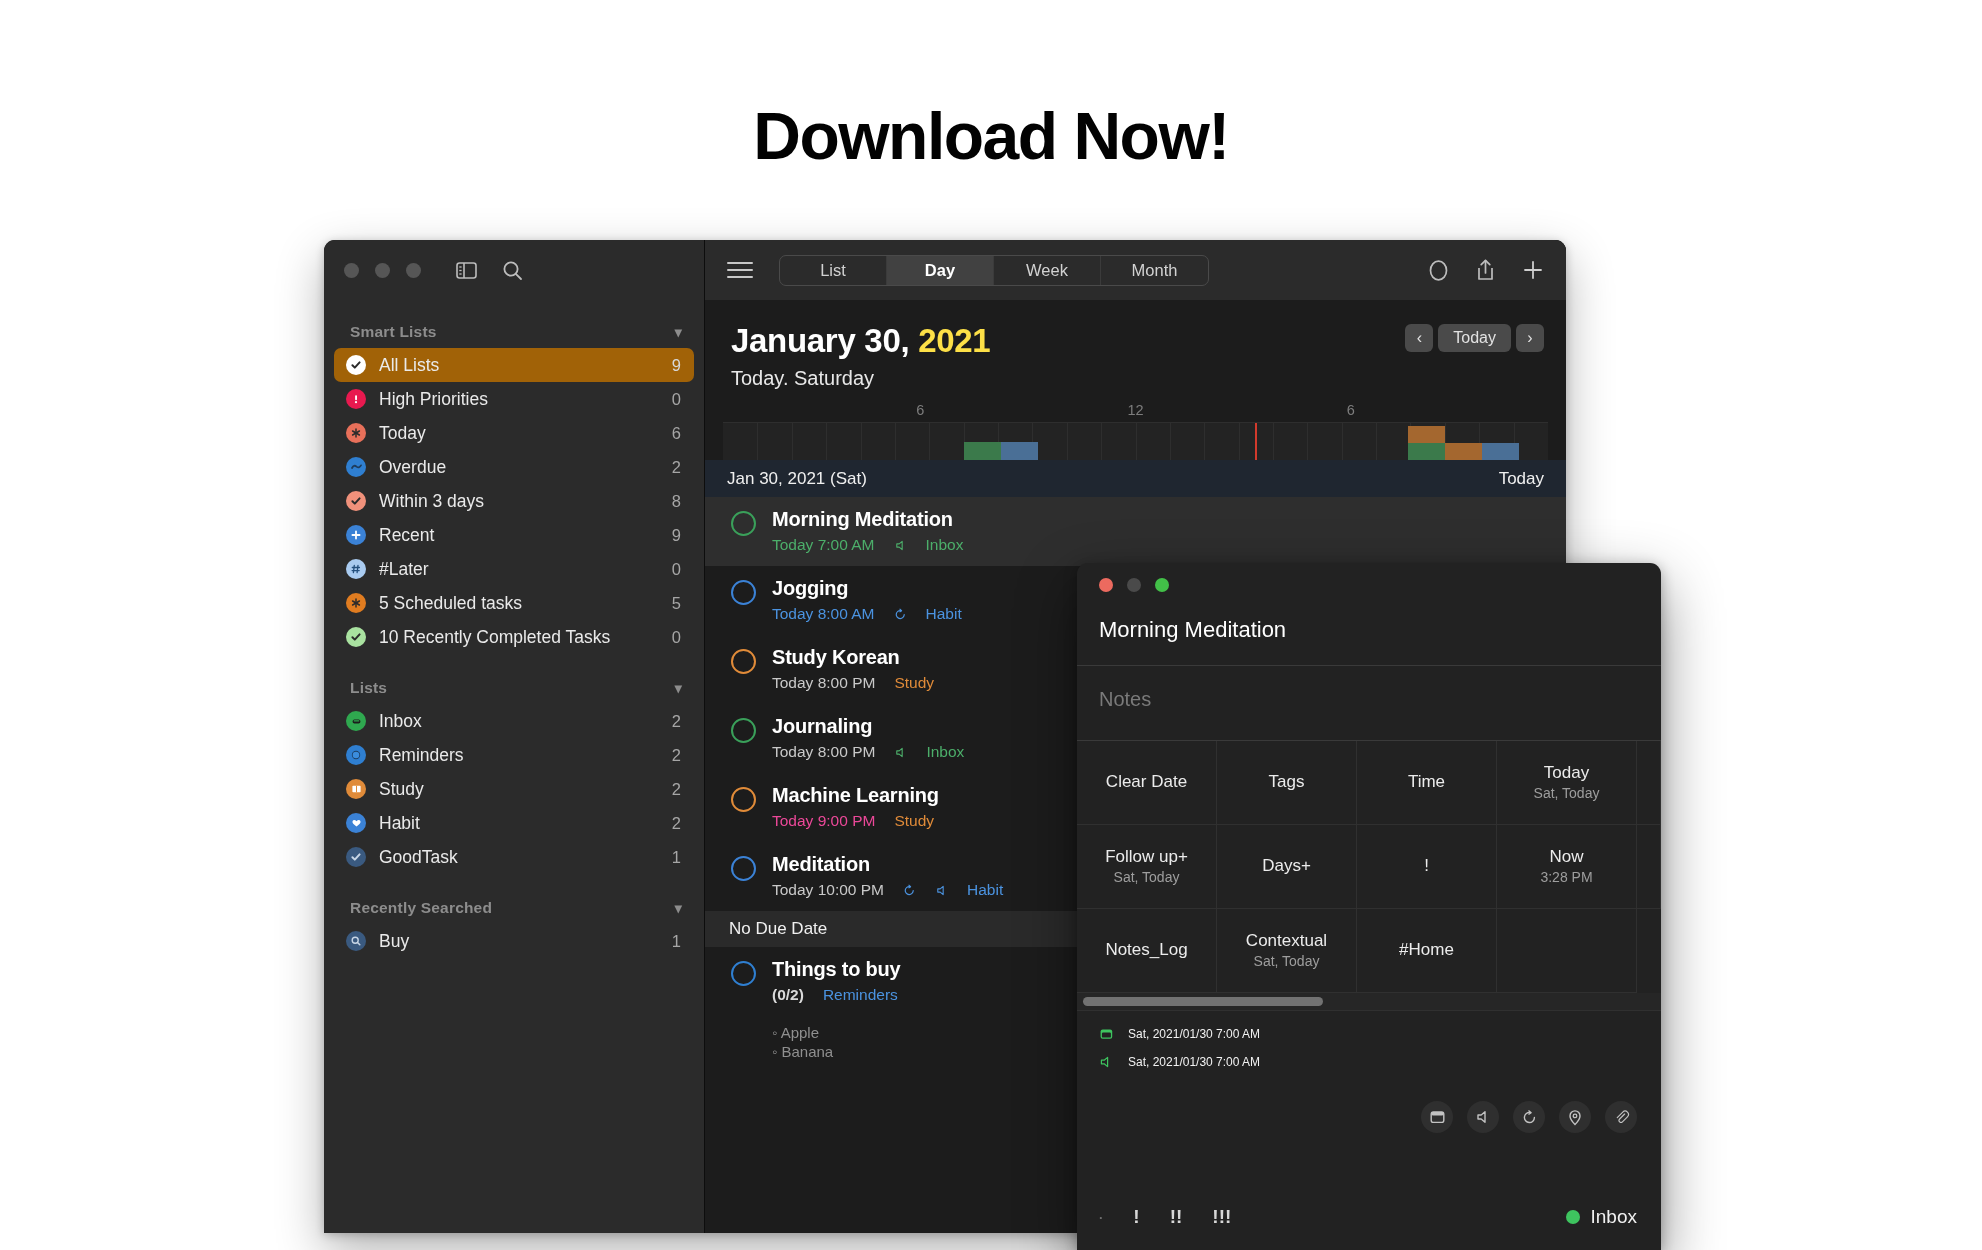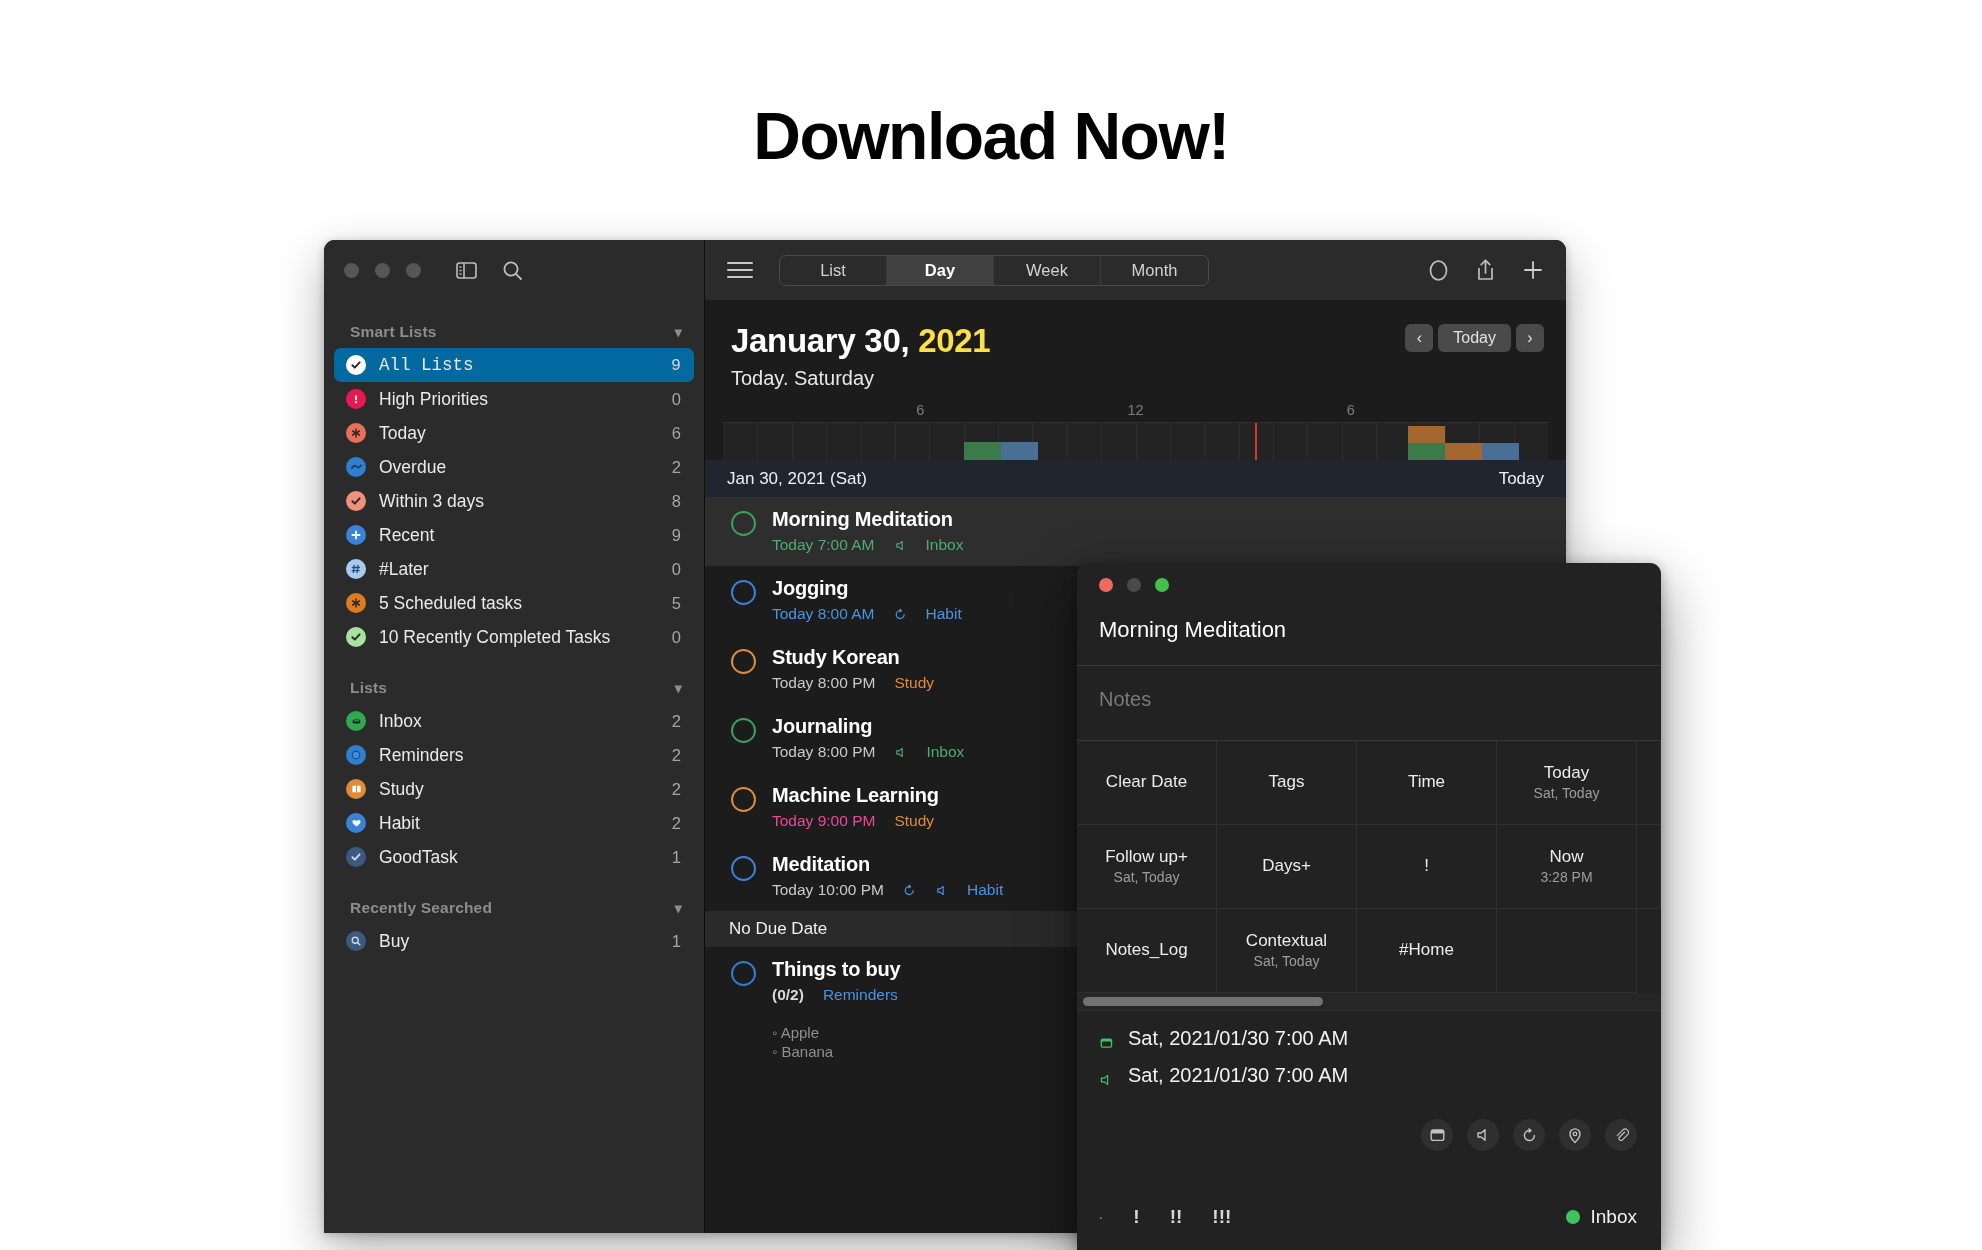--- a/index.html
+++ b/index.html
@@ -57,21 +57,21 @@
     letter-spacing: .2px;
   }
   .chev { color:#8d8d8d; font-size: 14px; line-height:1; }
 
   .sb-row {
     display: flex; align-items: center;
     height: 34px; margin: 0 10px; padding: 0 13px 0 12px;
     border-radius: 7px; gap: 13px;
     color: #eaeaea; font-size: 17.5px;
   }
-  .sb-row.selected { background: #0369a1; font-family: Liberation Mono, monospace; }
+  .sb-row.selected { background: #a16207; }
   .sb-row .label { flex: 1; white-space: nowrap; overflow: hidden; text-overflow: ellipsis;}
   .sb-row .count { color: #a6a6a6; font-size: 16.5px; }
   .sb-row.selected .count { color:#d8d8d8; }
 
   .ic {
     width: 20px; height: 20px; border-radius: 50%;
     display:flex; align-items:center; justify-content:center;
     font-size: 13px; font-weight: bold; color:#2b2b2b; flex: 0 0 20px;
     line-height: 1;
   }
@@ -202,21 +202,21 @@
   }
   .d-cell .lab { font-size: 17px; color:#ececec; text-align:center; line-height:1.1;}
   .d-cell .sublab { font-size: 14px; color:#9e9e9e; text-align:center; }
   .d-scrollbar-track {
     height: 18px; display:flex; align-items:center; padding: 0 6px;
     background: #262626; border-bottom: 1px solid #303030;
   }
   .d-scrollbar-thumb { height: 9px; width: 42%; background: #727272; border-radius: 5px; }
 
   .d-dates { padding: 16px 22px 0 22px; }
-  .d-date-row { display:flex; align-items:flex-end; gap: 14px; margin-bottom: 14px; font-size: 20px; color:#f2f2f2;}
+  .d-date-row { display:flex; align-items:center; gap: 14px; margin-bottom: 14px; font-size: 12px; color:#f2f2f2;}
   .d-icon-row { display:flex; justify-content:flex-end; gap: 14px; padding: 18px 24px 0 22px;}
   .d-circ {
     width: 32px; height: 32px; border-radius: 50%;
     background: #2f2f2f; display:flex; align-items:center; justify-content:center;
     color:#c3c3c3;
   }
   .d-footer {
     margin-top: auto; display:flex; align-items:center;
     padding: 0 24px 22px 22px; gap: 30px;
   }

